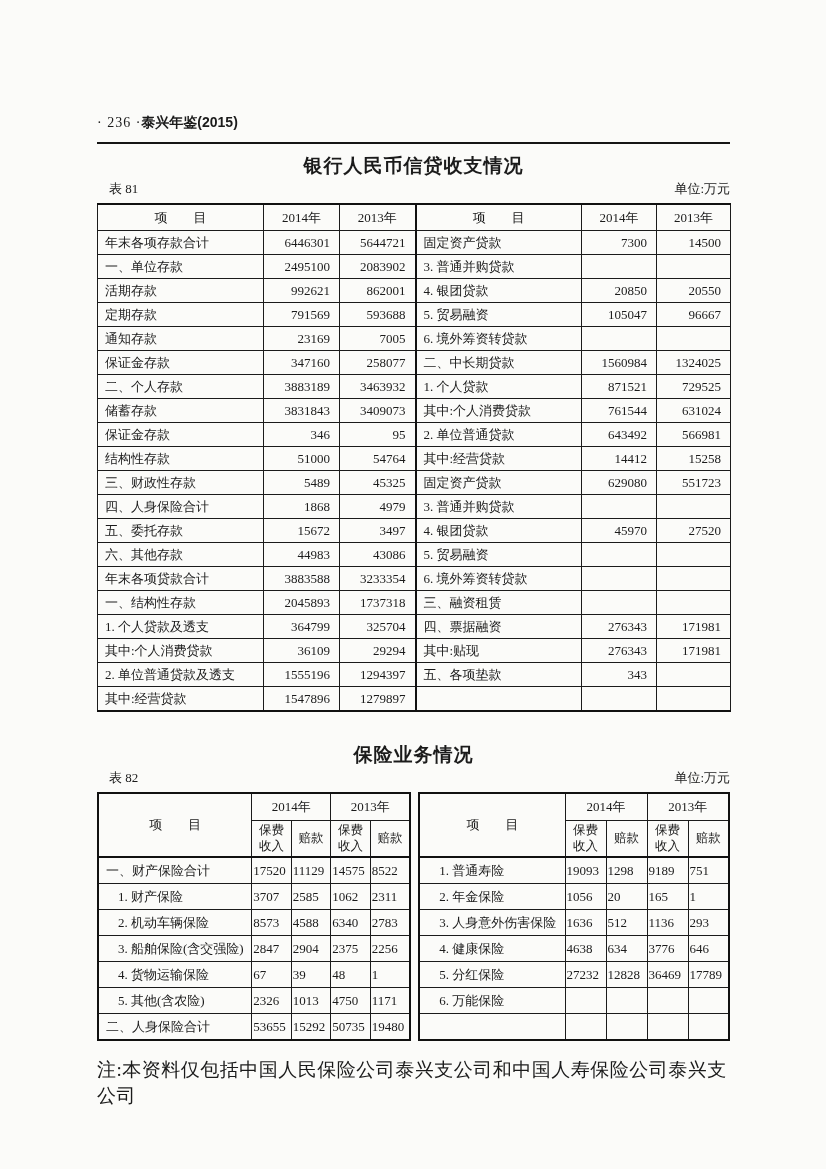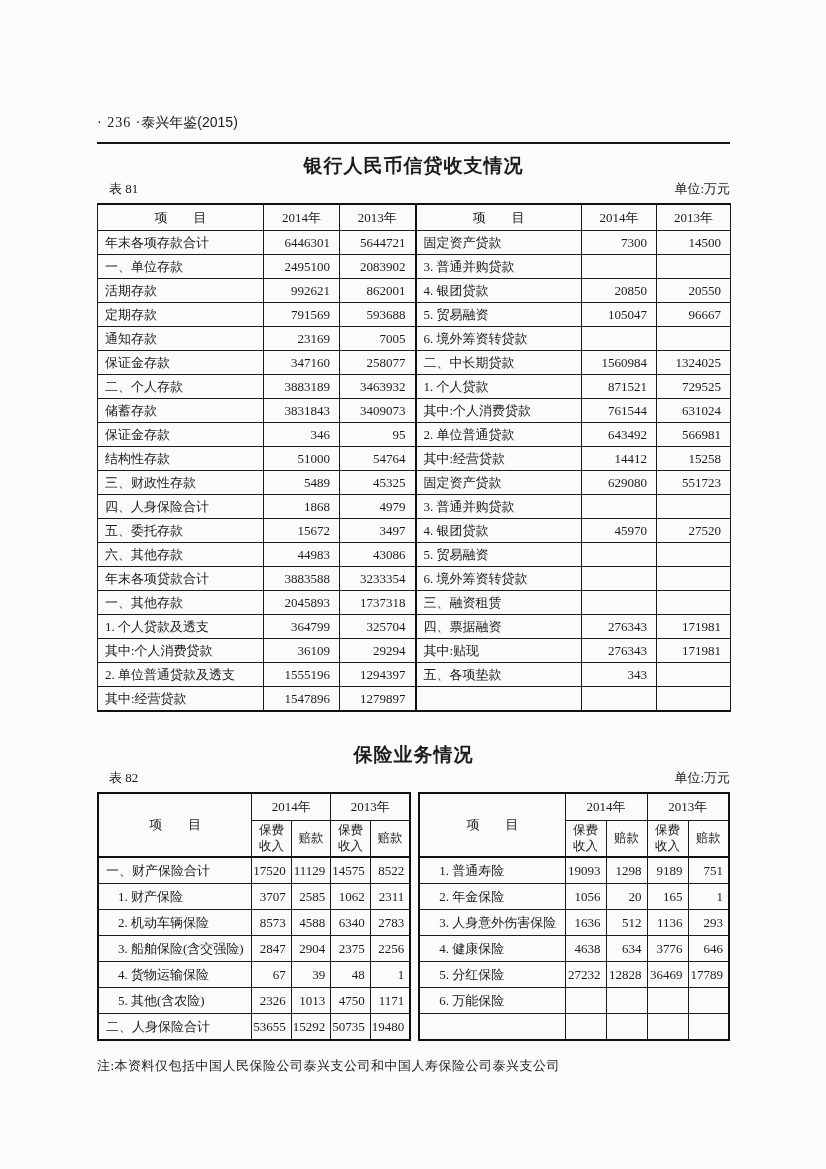--- a/index.html
+++ b/index.html
@@ -7,21 +7,21 @@
     width:826px;height:1169px;background:#fbfbf9;
     font-family:"Liberation Serif","DejaVu Serif",serif;
     color:#1b1b1b;
     -webkit-font-smoothing:antialiased;
   }
   .page{position:relative;width:826px;height:1169px;overflow:hidden;}
   .content{position:absolute;left:97px;top:112px;width:633px;}
 
   .page-header{display:flex;align-items:baseline;font-size:14px;line-height:20px;}
   .page-header .marker{letter-spacing:1px;}
-  .page-header .book{font-family:"Liberation Sans","DejaVu Sans",sans-serif;font-weight:normal;}
+  .page-header .book{font-family:"Liberation Sans","DejaVu Sans",sans-serif;font-weight:bold;}
   .header-rule{border:0;border-top:2.5px solid #151515;margin:9px 0 0 0;}
 
   .tbl-title{
     text-align:center;font-family:"Liberation Sans","DejaVu Sans",sans-serif;
     font-weight:bold;font-size:19px;line-height:20px;margin-top:12px;letter-spacing:1px;
   }
   .meta-row{
     display:flex;justify-content:space-between;align-items:baseline;
     font-size:13px;line-height:18px;margin-top:4px;margin-bottom:5px;
   }
@@ -46,23 +46,23 @@
     border:2.5px solid #111;
   }
   table.t82 th,table.t82 td{border:1px solid #1b1b1b;overflow:hidden;}
   table.t82 thead th{font-weight:normal;text-align:center;padding:0 1px;white-space:nowrap;}
   table.t82 thead tr.yr th{height:26px;}
   table.t82 thead tr.sub th{height:33px;font-size:12.5px;white-space:normal;word-break:break-all;line-height:1.25;padding:1px 3px;}
   table.t82 thead{border-bottom:2px solid #111;}
   table.t82 tbody td{height:25px;white-space:nowrap;}
   table.t82 td.item{text-align:left;padding:0 2px 0 7px;margin-left:12px;}
   table.t82 td.item.indent{padding-left:19px;}
-  table.t82 td.num{text-align:right;padding:0 5px 0 1px;}
-
-  .footnote{margin-top:16px;font-size:13px;letter-spacing:0.5px;}
+  table.t82 td.num{text-align:left;padding:0 5px 0 1px;}
+
+  .footnote{margin-top:16px;font-size:19px;letter-spacing:0.5px;}
 </style>
 </head>
 <body>
 
 <div class="page">
   <div class="content">
 
     <div class="page-header">
       <span class="marker">· 236 ·</span>
       <span class="book">泰兴年鉴(2015)</span>
@@ -209,21 +209,21 @@
           </tr>
           <tr>
             <td class="item">年末各项贷款合计</td>
             <td class="num">3883588</td>
             <td class="num">3233354</td>
             <td class="item mid">6. 境外筹资转贷款</td>
             <td class="num"></td>
             <td class="num"></td>
           </tr>
           <tr>
-            <td class="item">一、其他存款</td>
+            <td class="item">一、结构性存款</td>
             <td class="num">2045893</td>
             <td class="num">1737318</td>
             <td class="item mid">三、融资租赁</td>
             <td class="num"></td>
             <td class="num"></td>
           </tr>
           <tr>
             <td class="item">1. 个人贷款及透支</td>
             <td class="num">364799</td>
             <td class="num">325704</td>

